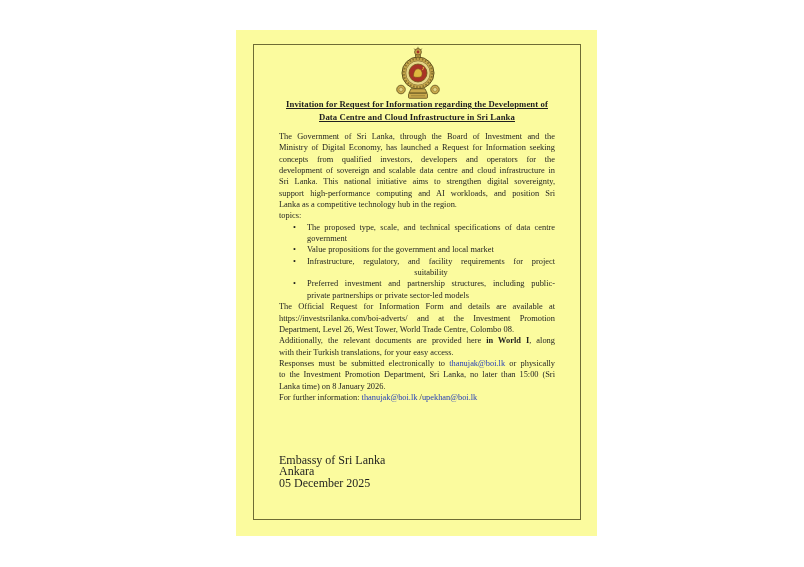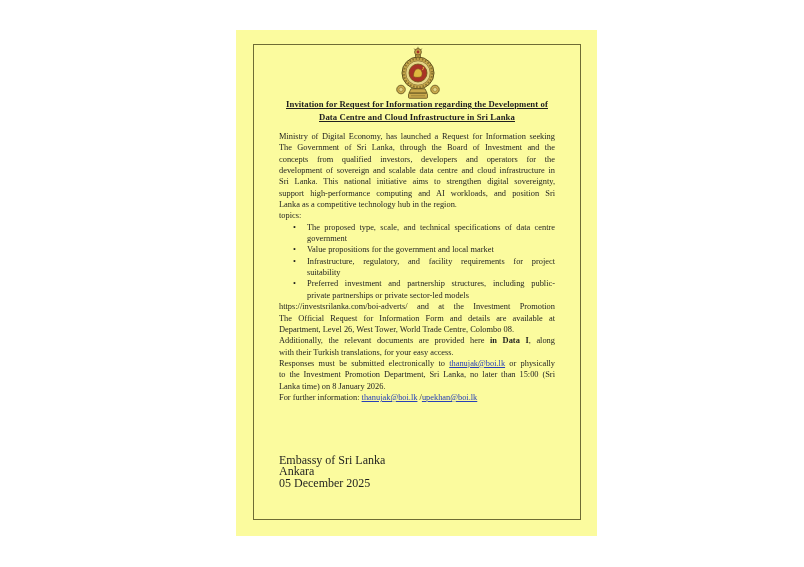--- a/index.html
+++ b/index.html
@@ -33,21 +33,21 @@
   .title .u { text-decoration: underline; text-underline-offset: 1px; }
 
   .doc-body {
     position: absolute; left: 43px; top: 101px; width: 276px;
     font-size: 8.4px; line-height: 11.35px; color: #1F1F1F;
   }
   .para { margin: 0; }
   .line { position: relative; white-space: nowrap; text-align: left; }
   .line.j { text-align: justify; text-align-last: justify; }
   .bullet-mark { position: absolute; left: 14px; top: 0; }
-  .link { color: #2840B8; text-decoration: underline; cursor: pointer; }
+  .link { color: #2840B8; cursor: pointer; }
   .bold { font-weight: bold; }
 
   .footer {
     position: absolute; left: 43px; top: 425px; width: 276px;
     font-size: 12px; line-height: 11.35px; color: #1F1F1F;
   }
 </style>
 </head>
 <body>
 
@@ -82,47 +82,47 @@
       </svg>
     </div>
 
     <div class="title">
       <div class="title-line"><span class="u">Invitation for Request for Information regarding the Development of</span></div>
       <div class="title-line"><span class="u">Data Centre and Cloud Infrastructure in Sri Lanka</span></div>
     </div>
 
     <div class="doc-body">
         <div class="para">
+          <div class="line j"><span>The Government of Sri Lanka, through the Board of Investment and the</span></div>
           <div class="line j"><span>Ministry of Digital Economy, has launched a Request for Information seeking</span></div>
-          <div class="line j"><span>The Government of Sri Lanka, through the Board of Investment and the</span></div>
           <div class="line j"><span>concepts from qualified investors, developers and operators for the</span></div>
           <div class="line j"><span>development of sovereign and scalable data centre and cloud infrastructure in</span></div>
           <div class="line j"><span>Sri Lanka. This national initiative aims to strengthen digital sovereignty,</span></div>
           <div class="line j"><span>support high-performance computing and AI workloads, and position Sri</span></div>
           <div class="line"><span>Lanka as a competitive technology hub in the region.</span></div>
         </div>
         <div class="para">
           <div class="line"><span>topics:</span></div>
         </div>
         <div class="para">
           <div class="line j" style="padding-left: 28px;"><span class="bullet-mark">•</span><span>The proposed type, scale, and technical specifications of data centre</span></div>
           <div class="line" style="padding-left: 28px;"><span>government</span></div>
           <div class="line" style="padding-left: 28px;"><span class="bullet-mark">•</span><span>Value propositions for the government and local market</span></div>
           <div class="line j" style="padding-left: 28px;"><span class="bullet-mark">•</span><span>Infrastructure, regulatory, and facility requirements for project</span></div>
-          <div class="line" style="padding-left: 28px;"><span>suitability</span></div>
+          <div class="line" style="padding-left: 28px; text-align: center;"><span>suitability</span></div>
           <div class="line j" style="padding-left: 28px;"><span class="bullet-mark">•</span><span>Preferred investment and partnership structures, including public-</span></div>
           <div class="line" style="padding-left: 28px;"><span>private partnerships or private sector-led models</span></div>
         </div>
         <div class="para">
+          <div class="line j"><span>The Official Request for Information Form and details are available at</span></div>
           <div class="line j"><span>https://investsrilanka.com/boi-adverts/ and at the Investment Promotion</span></div>
-          <div class="line j"><span>The Official Request for Information Form and details are available at</span></div>
           <div class="line"><span>Department, Level 26, West Tower, World Trade Centre, Colombo 08.</span></div>
         </div>
         <div class="para">
-          <div class="line j"><span>Additionally, the relevant documents are provided here </span><span class="bold">in Data I</span><span>, along</span></div>
+          <div class="line j"><span>Additionally, the relevant documents are provided here </span><span class="bold">in World I</span><span>, along</span></div>
           <div class="line"><span>with their Turkish translations, for your easy access.</span></div>
         </div>
         <div class="para">
           <div class="line j"><span>Responses must be submitted electronically to </span><span class="link">thanujak@boi.lk</span><span> or physically</span></div>
           <div class="line j"><span>to the Investment Promotion Department, Sri Lanka, no later than 15:00 (Sri</span></div>
           <div class="line"><span>Lanka time) on 8 January 2026.</span></div>
         </div>
         <div class="para">
           <div class="line"><span>For further information: </span><span class="link">thanujak@boi.lk</span><span> /</span><span class="link">upekhan@boi.lk</span></div>
         </div>

